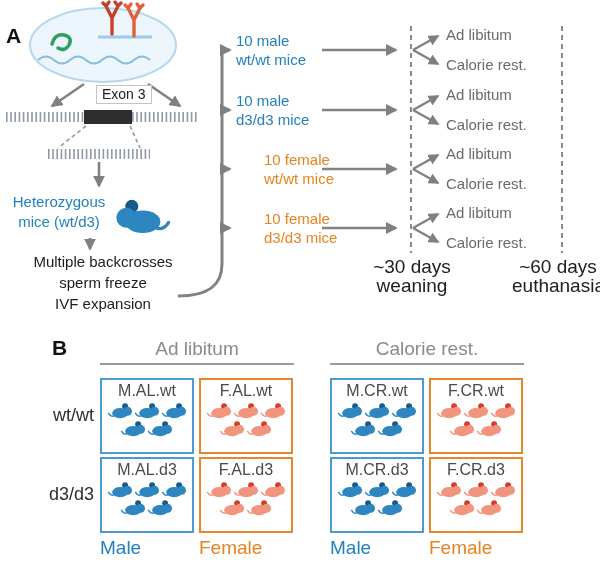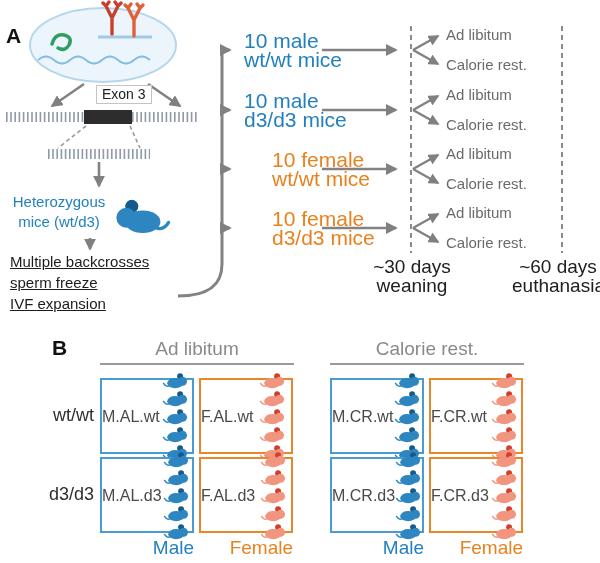--- a/index.html
+++ b/index.html
@@ -9,23 +9,23 @@
   }
   .txt { position:absolute; white-space:nowrap; }
   .gl { display:block; }
 
   
   .a-label { left:6px; top:24px; font-size:21px; font-weight:bold; color:#111; }
   .exon { left:96px; top:85px; font-size:14px; color:#222; background:#fff;
           border:1px solid #c4c4c4; padding:0 5px; line-height:17px; }
   .het { left:2px; top:192px; width:114px; text-align:center; color:#2380be;
          font-size:15px; line-height:20px; }
-  .process { left:10px; top:251px; width:186px; text-align:left; color:#1c1c1c;
-             font-size:15px; line-height:21px;text-decoration:underline; }
-  .group { left:244px; width:92px; font-size:21px; line-height:19px; }
+  .process { left:10px; top:251px; width:186px; text-align:center; color:#1c1c1c;
+             font-size:15px; line-height:21px; }
+  .group { left:236px; width:92px; font-size:15px; line-height:19px; }
   .group.male { color:#2380be; }
   .group.female { color:#e8821e;margin-left:28px; }
   .diet-label { left:446px; font-size:15px; line-height:18px; color:#6a6a6a; }
   .milestone { text-align:center; font-size:19px; line-height:19px; color:#202020; width:92px; top:257px; }
 
   .a-art { position:absolute; left:0; top:0; }
 
   .het-mouse { position:absolute; left:112px; top:199px; width:60px; height:36px;
                color:#2e86c1; --ear:#155a8a; transform:scaleX(-1); }
 
@@ -33,30 +33,30 @@
   .panel-b { position:absolute; left:0; top:330px; width:600px; height:233px; }
   .b-label { position:absolute; left:52px; top:6px; font-size:21px; font-weight:bold; color:#111; }
   .hdr { position:absolute; top:8px; font-size:19px; color:#8a8a8a; text-align:center;
          border-bottom:2px solid #9a9a9a; padding-bottom:3px; }
   .hdr-al { left:100px; width:194px; }
   .hdr-cr { left:330px; width:194px; }
   .rowlab { position:absolute; left:4px; width:90px; font-size:18px; color:#2e2e2e; text-align:right; }
   .rl-1 { top:75px; }
   .rl-2 { top:154px; }
   .cell { position:absolute; width:94px; height:76px; border:2px solid; box-sizing:border-box;
-          background:#fff; display:flex; flex-direction:row; align-items:center; }
+          background:#fff; display:flex; flex-direction:column; align-items:center; }
   .cell.male { border-color:#4a9bd4; }
   .cell.female { border-color:#e8872a; }
   .cell-code { font-size:16px; color:#4a4a4a; line-height:20px; margin-top:1px; }
   .mice { display:flex; flex-wrap:wrap; justify-content:center; align-content:flex-start;
           width:86px; margin-top:1px; }
   .mouse { width:27px; height:16px; margin:1px 0; }
   .mouse.male { color:#2e86c1; --ear:#155a8a; }
   .mouse.female { color:#f2957f; --ear:#d43d2a; }
-  .sexlab { position:absolute; top:207px; width:94px; text-align:right; font-size:19px; }
+  .sexlab { position:absolute; top:207px; width:94px; text-align:left; font-size:19px; }
   .sexlab.male { color:#2380be; }
   .sexlab.female { color:#e8821e; }
 </style>
 </head>
 <body>
 
 <svg width="0" height="0" style="position:absolute" aria-hidden="true">
   <symbol id="mouse-shape" viewBox="0 0 44 26">
     <path d="M2.5 17 Q 7 24.5 14 19.5" fill="none" stroke="currentColor" stroke-width="2.4" stroke-linecap="round"></path>
     <circle cx="29.5" cy="5.2" r="4.8" fill="var(--ear, currentColor)"></circle>

